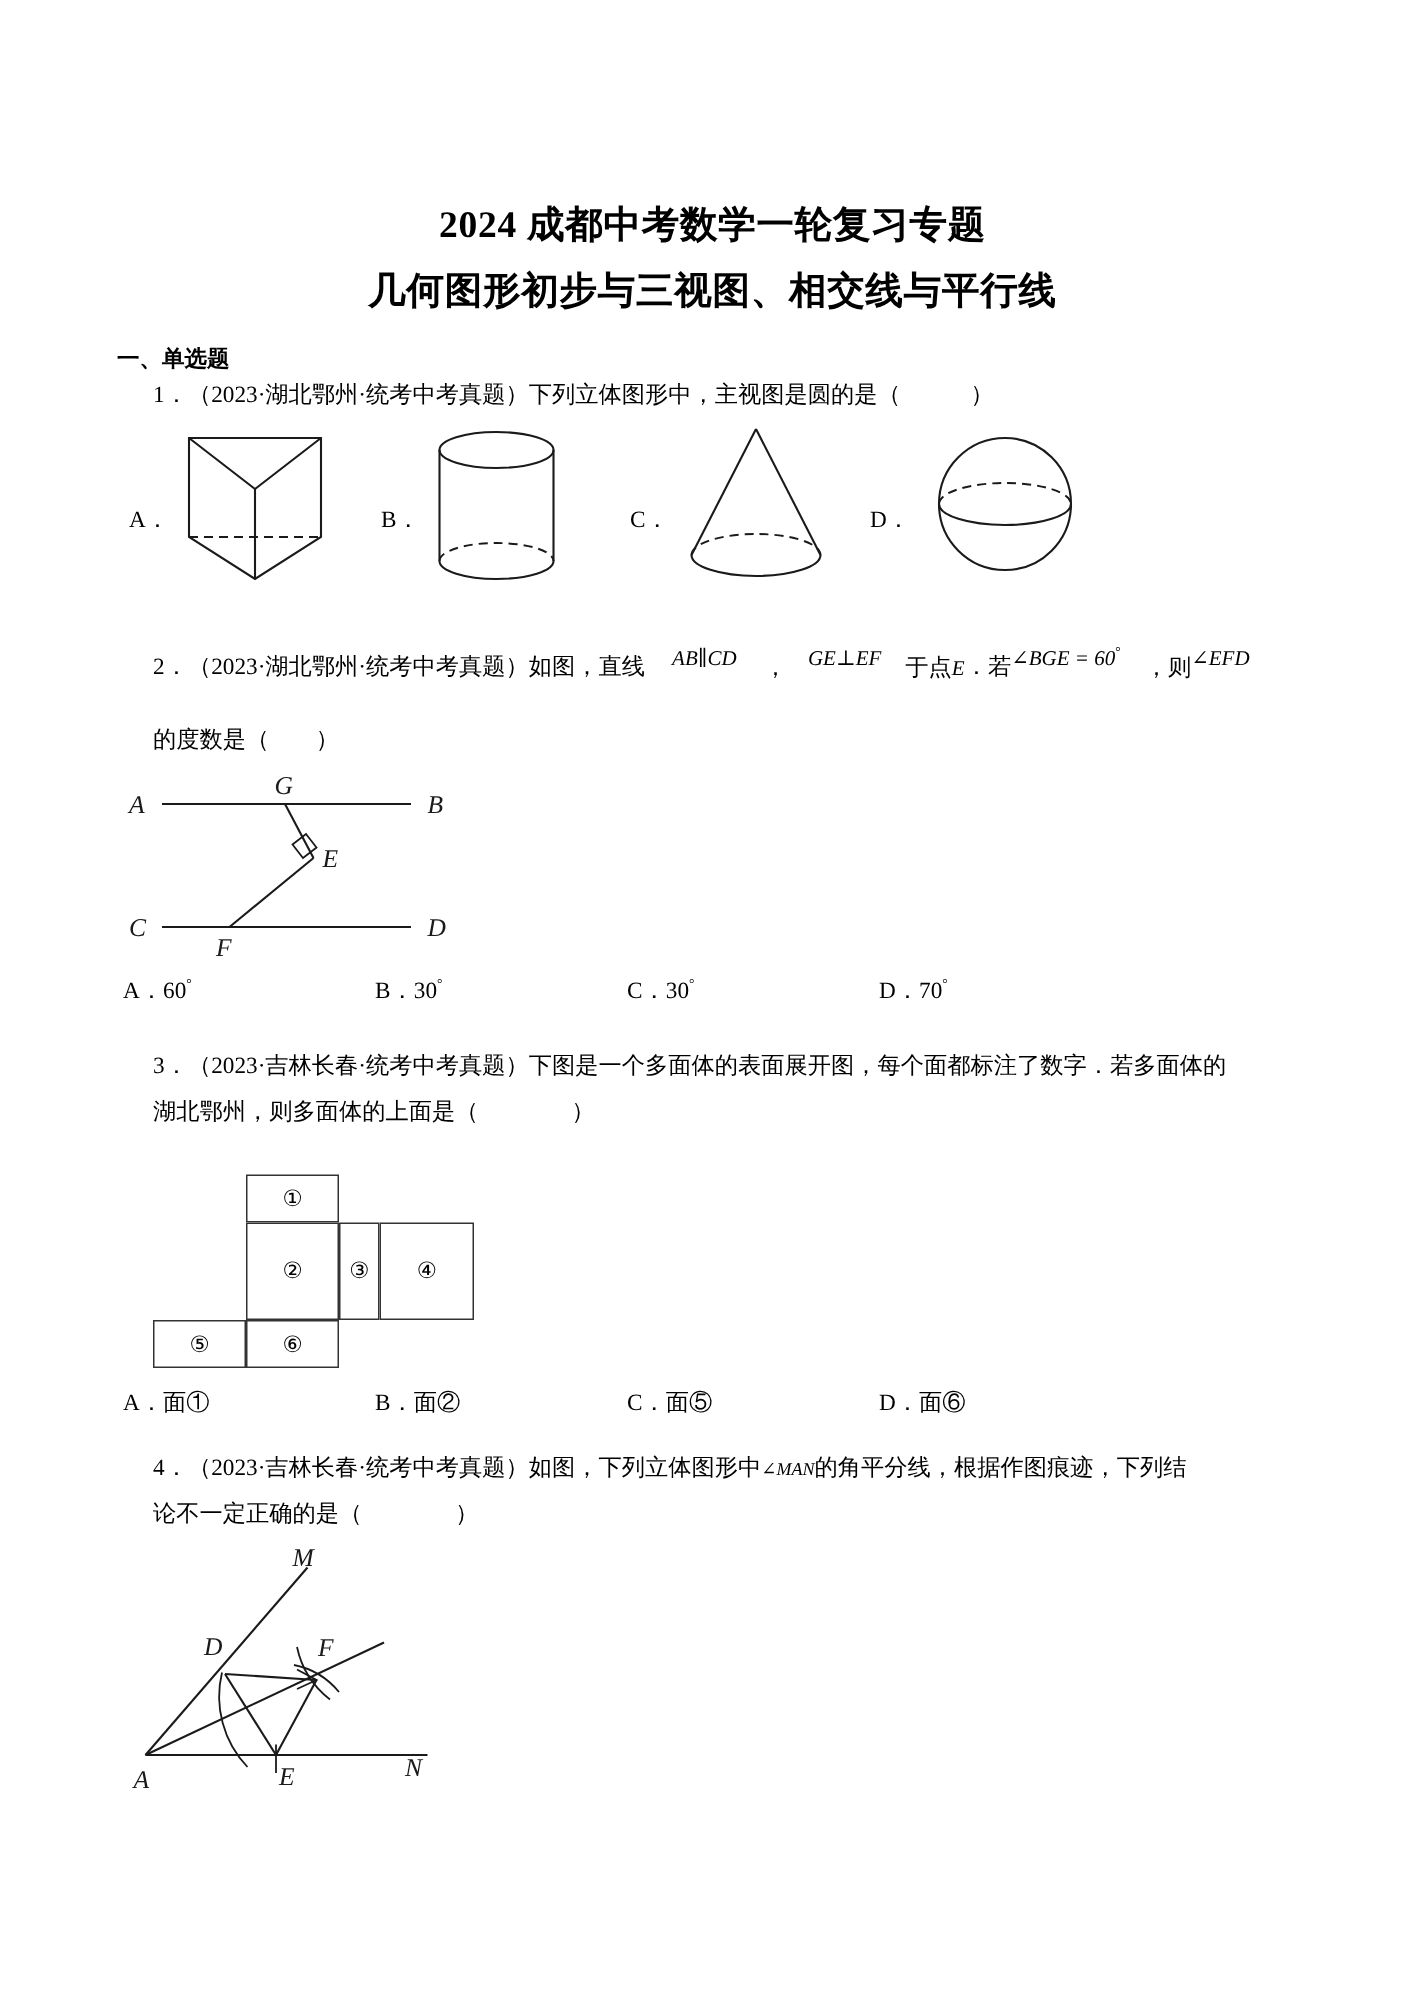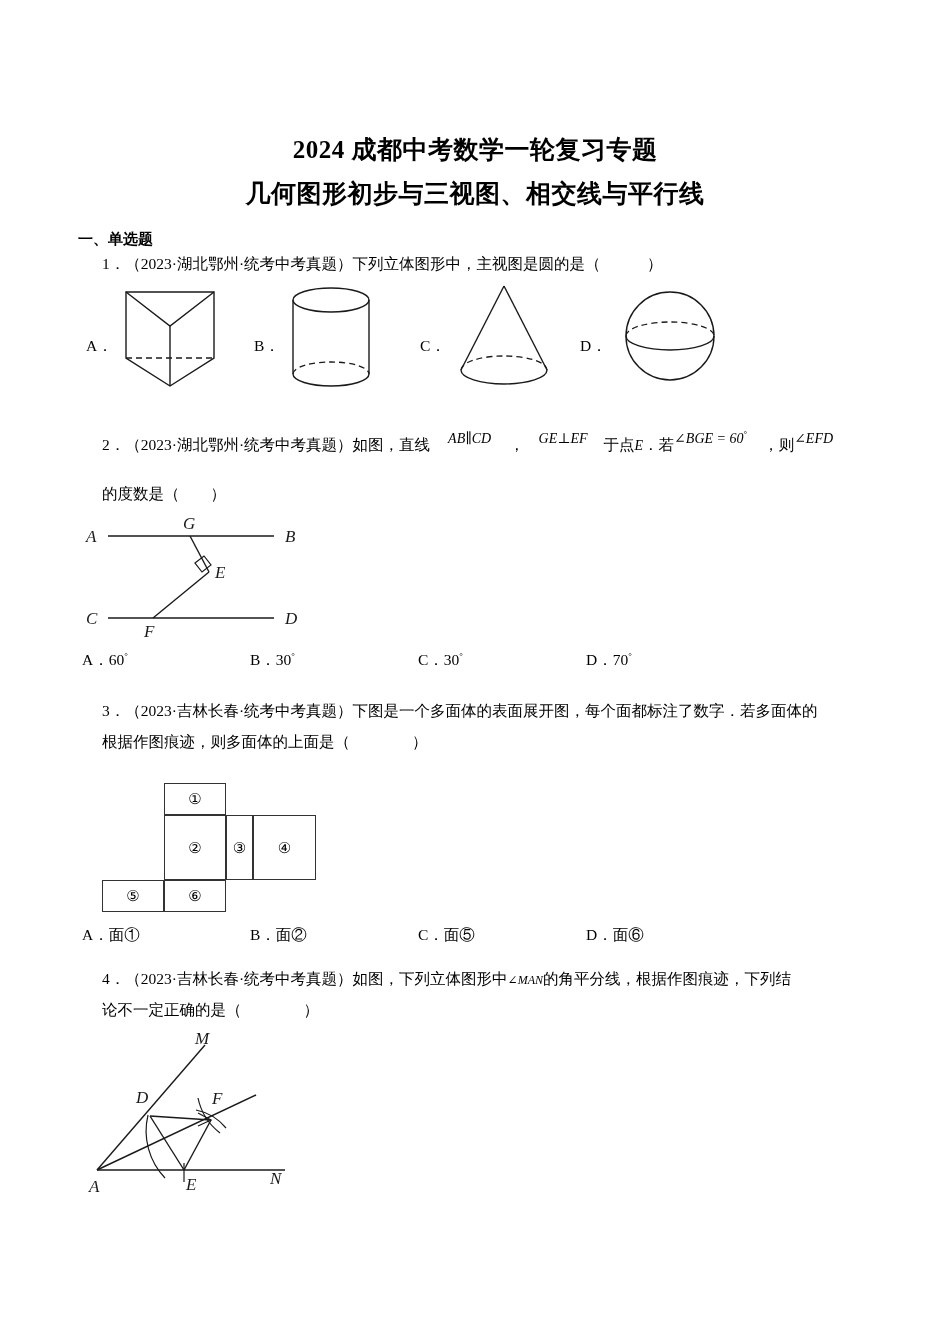--- a/index.html
+++ b/index.html
@@ -193,21 +193,21 @@
   <div class="options-row" style="top:650px;">
     <span class="opt" style="left:0px;"><span class="lab">A．</span><span>60</span><span class="deg">°</span></span>
     <span class="opt" style="left:168px;"><span class="lab">B．</span><span>30</span><span class="deg">°</span></span>
     <span class="opt" style="left:336px;"><span class="lab">C．</span><span>30</span><span class="deg">°</span></span>
     <span class="opt" style="left:504px;text-align:center;"><span class="lab">D．</span><span>70</span><span class="deg">°</span></span>
   </div>
 
   <div class="qtext" style="top:700px;">
     <span>3．</span><span>（2023·吉林长春·统考中考真题）</span><span>下图是一个多面体的表面展开图，每个面都标注了数字．若多面体的</span>
   </div>
-  <div class="qtext" style="top:731px;">根据作图痕迹，则多面体的上面是（　　　　）</div>
+  <div class="qtext" style="top:731px;">湖北鄂州，则多面体的上面是（　　　　）</div>
 
   <div class="net" style="left:88px; top:783px; width:260px; height:130px;">
     <div class="cell" style="left:76px; top:0px; width:62px; height:32px;">
         <span>①</span>
       </div>
     <div class="cell" style="left:76px; top:32px; width:62px; height:65px;">
         <span>②</span>
       </div>
     <div class="cell" style="left:138px; top:32px; width:27px; height:65px;">
         <span>③</span>

